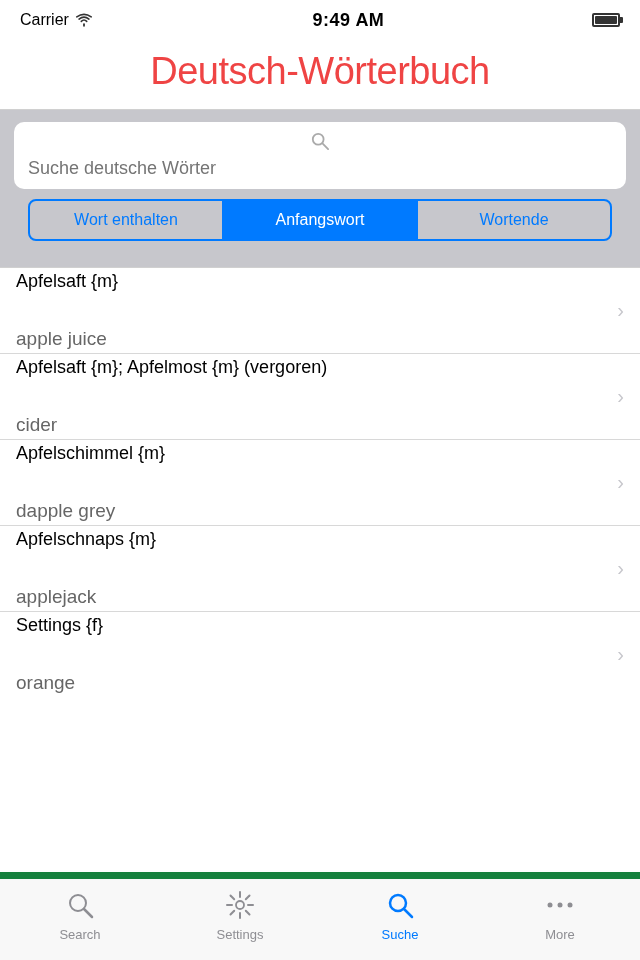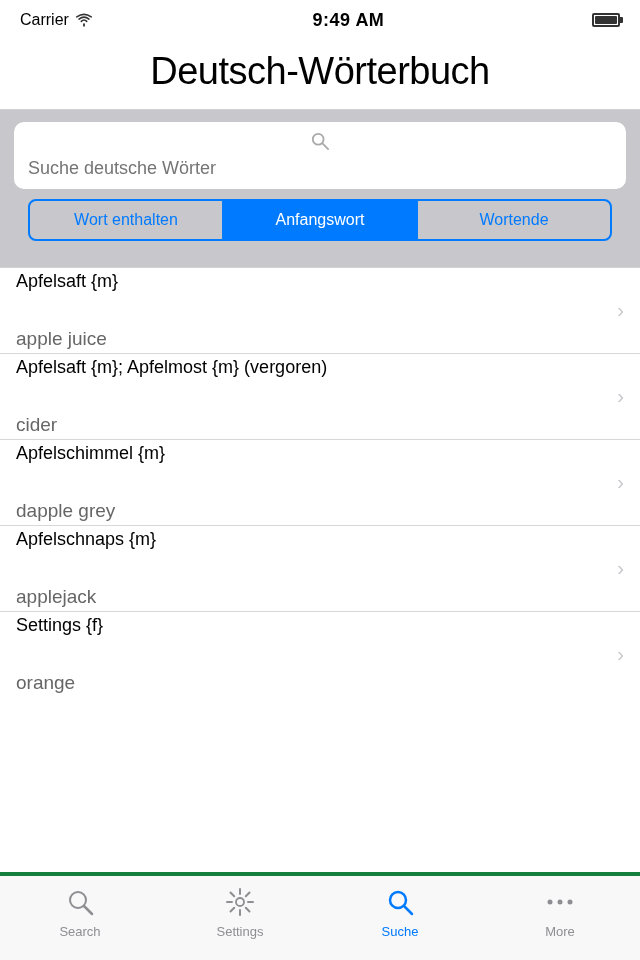--- a/index.html
+++ b/index.html
@@ -74,21 +74,21 @@
     
     .app-title-bar {
       background: #fff;
       text-align: center;
       padding: 10px 20px 16px;
       border-bottom: 1px solid #d0d0d0;
     }
     .app-title {
       font-size: 38px;
       font-weight: 300;
-      color: #000000;
+      color: #ef4444;
       letter-spacing: -0.5px;
     }
 
     
     .search-area {
       background: #c7c7cc;
       padding: 12px 14px;
     }
     .search-input-wrap {
       background: #fff;
@@ -185,21 +185,21 @@
     }
 
     
     .tab-bar {
       position: absolute;
       bottom: 0;
       left: 0;
       width: 100%;
       height: 88px;
       background: #f8f8f8;
-      border-top: 4px solid #15803d;
+      border-top: 7px solid #15803d;
       display: flex;
       align-items: flex-start;
       padding-top: 8px;
     }
     .tab-item {
       flex: 1;
       display: flex;
       flex-direction: column;
       align-items: center;
       gap: 4px;

